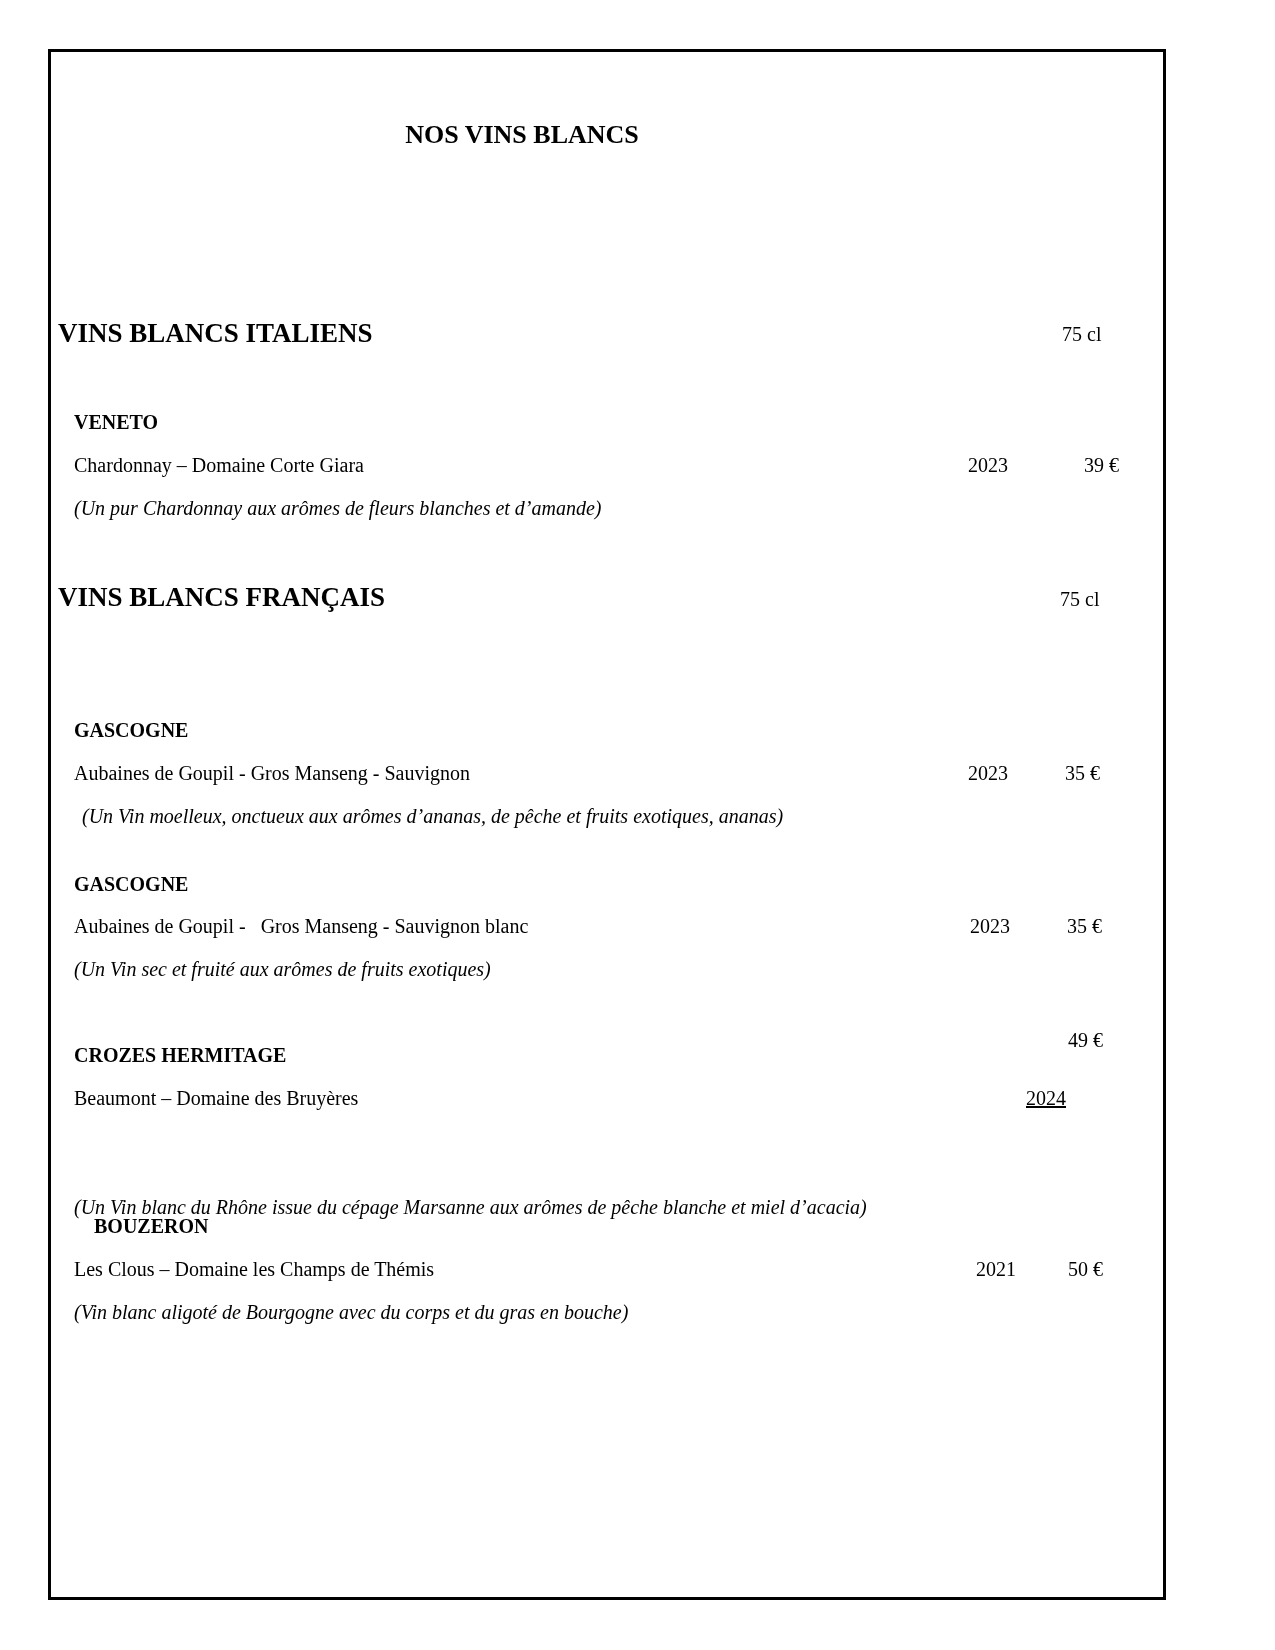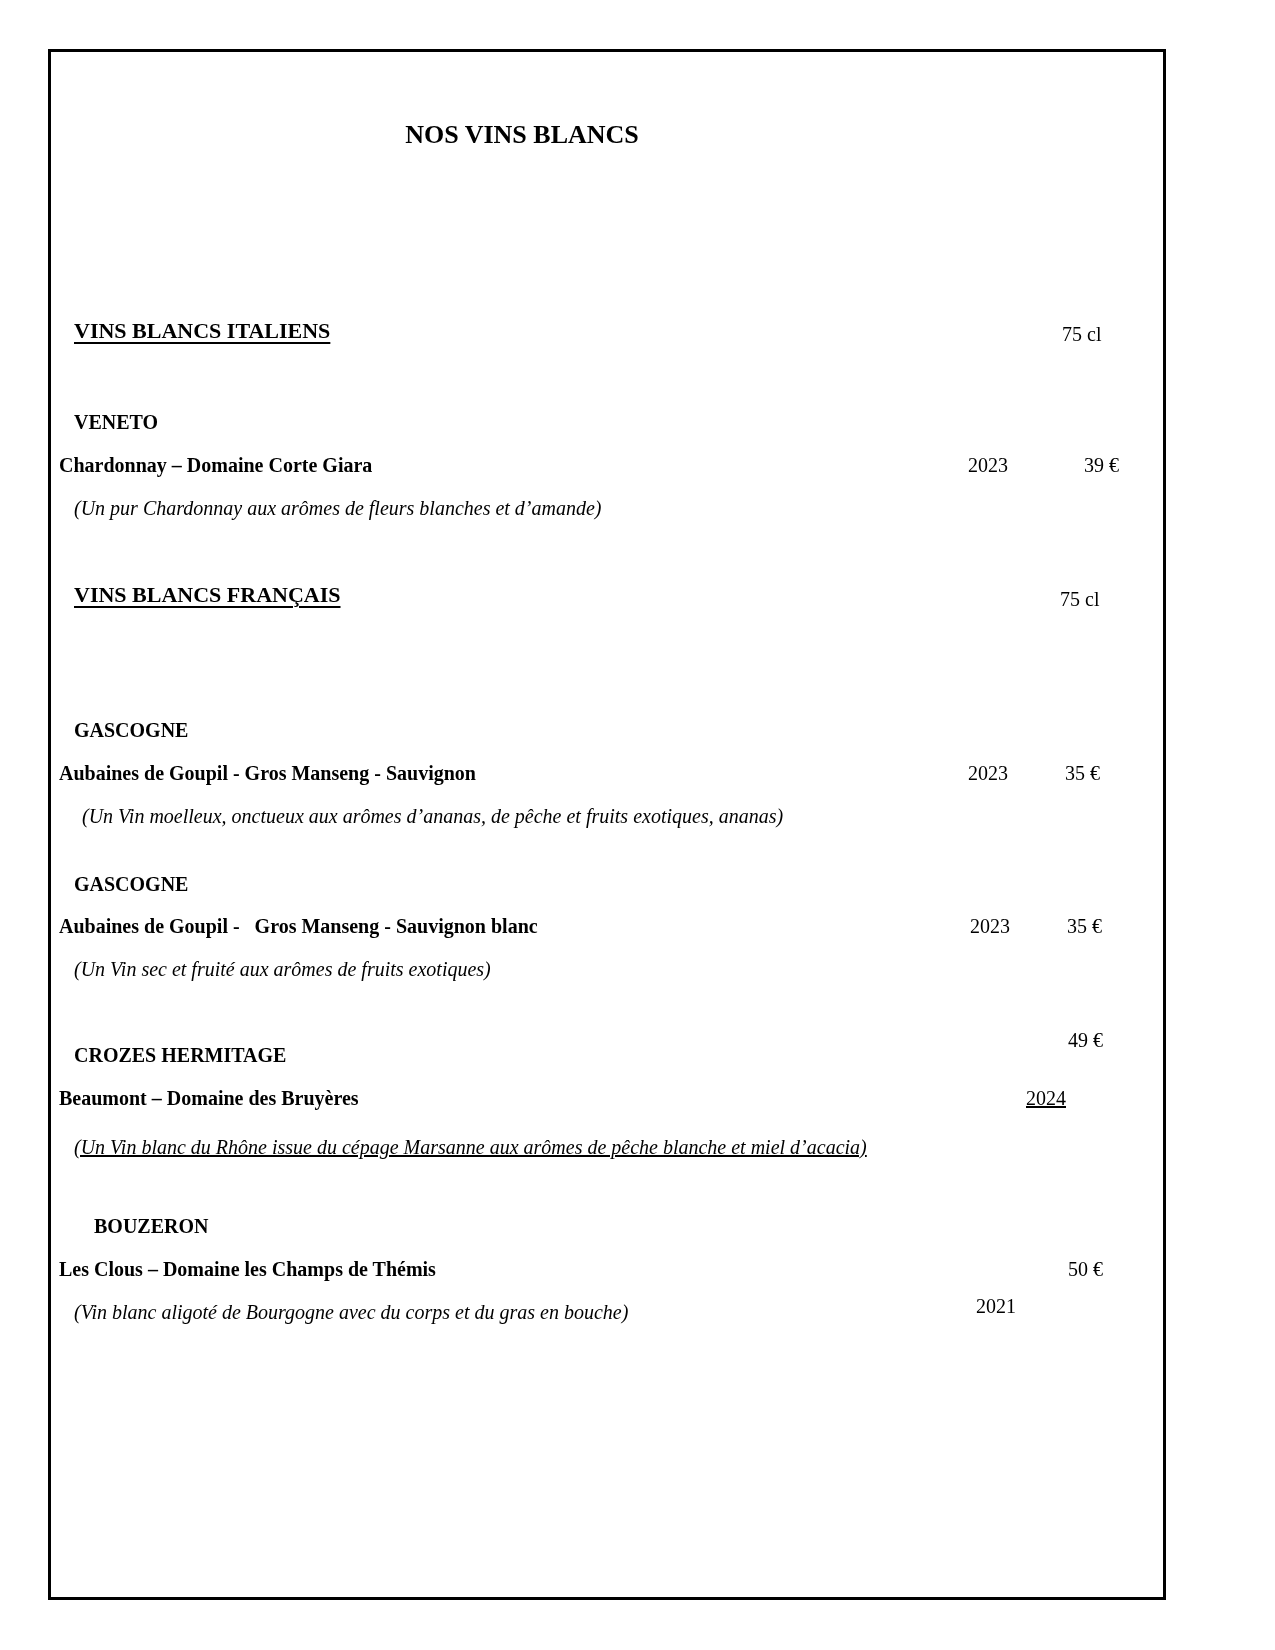--- a/index.html
+++ b/index.html
@@ -27,38 +27,37 @@
     .abs { position: absolute; white-space: nowrap; }
     .title {
       font-weight: bold;
       font-size: 26px;
       left: 0; width: 1044px;
       text-align: center;
       top: 120px;
     }
     .section-title {
       font-weight: bold;
-      font-size: 22px;
-      text-decoration: underline;
+      font-size: 27px;
       text-decoration-thickness: 2px;
       text-underline-offset: 4px;
-      left: 74px;
+      left: 58px;
     }
     .volume {
       font-size: 20px;
     }
     .region {
       font-weight: bold;
       font-size: 20px;
       left: 74px;
     }
     .wine {
-      font-weight: bold;
+      font-weight: normal;
       font-size: 20px;
-      left: 59px;
+      left: 74px;
     }
     .desc {
       font-style: italic;
       font-size: 20px;
       left: 74px;
     }
     .year {
       font-size: 20px;
     }
     .price {
@@ -93,19 +92,19 @@
 <div class="abs region" style="top:873px;">GASCOGNE</div>
 <div class="abs wine" style="top:915px; white-space:pre;text-align:center;">Aubaines de Goupil -   Gros Manseng - Sauvignon blanc</div>
 <div class="abs year" style="left:970px; top:915px;">2023</div>
 <div class="abs price" style="left:1067px; top:915px;">35 €</div>
 <div class="abs desc" style="top:958px;">(Un Vin sec et fruité aux arômes de fruits exotiques)</div>
 
 <div class="abs region" style="top:1044px;">CROZES HERMITAGE</div>
 <div class="abs wine" style="top:1087px;">Beaumont – Domaine des Bruyères</div>
 <div class="abs year" style="left:1026px; top:1087px;text-decoration:underline;">2024</div>
 <div class="abs price" style="left:1068px; top:1029px;">49 €</div>
-<div class="abs desc" style="top:1136px;text-decoration:underline;">(Un Vin blanc du Rhône issue du cépage Marsanne aux arômes de pêche blanche et miel d’acacia)</div>
+<div class="abs desc" style="top:1196px;">(Un Vin blanc du Rhône issue du cépage Marsanne aux arômes de pêche blanche et miel d’acacia)</div>
 
 <div class="abs region" style="top:1215px;margin-left:20px;">BOUZERON</div>
 <div class="abs wine" style="top:1258px;">Les Clous – Domaine les Champs de Thémis</div>
-<div class="abs year" style="left:976px; top:1258px;margin-top:37px;">2021</div>
+<div class="abs year" style="left:976px; top:1258px;">2021</div>
 <div class="abs price" style="left:1068px; top:1258px;">50 €</div>
 <div class="abs desc" style="top:1301px;">(Vin blanc aligoté de Bourgogne avec du corps et du gras en bouche)</div>
 
 </body></html>

